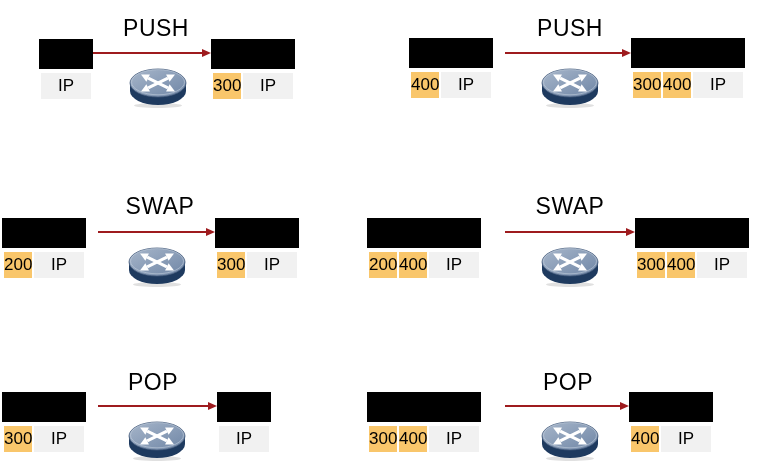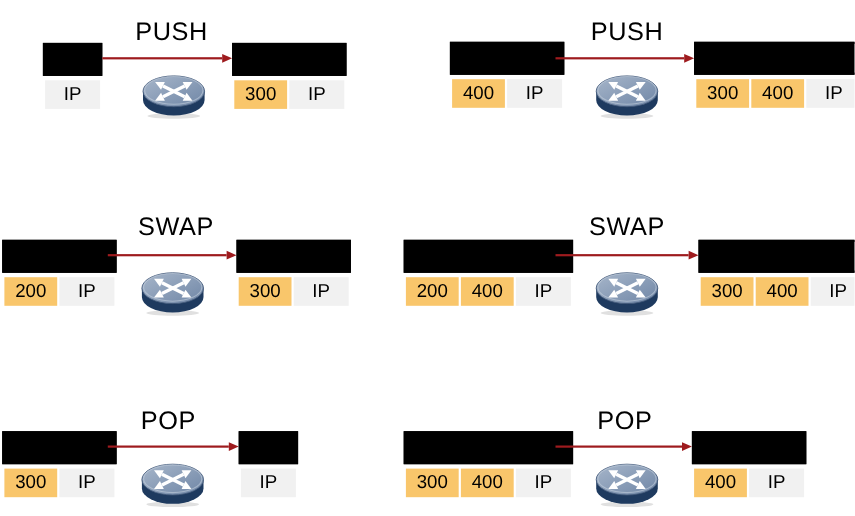--- a/index.html
+++ b/index.html
@@ -12,21 +12,21 @@
     font-size:23px;font-weight:400;letter-spacing:0.5px;color:#000;
   }
   .packet{
     position:absolute;display:flex;gap:2px;
     background:#000;border:2px solid #000;height:30px;box-sizing:border-box;
   }
   .cell{
     display:block;height:26px;line-height:26px;text-align:center;
     font-size:17px;font-weight:400;color:#000;margin-top:32px;
   }
-  .cell.label{width:48px;background:#F9C66B;}
+  .cell.label{width:28px;background:#F9C66B;}
   .cell.ip{width:50px;background:#F1F1F1;}
   .arrow{
     position:absolute;height:0;border-top:2px solid #9E1B1E;
   }
   .arrow::after{
     content:"";position:absolute;right:-9px;top:-5px;width:0;height:0;
     border-left:9px solid #9E1B1E;border-top:4px solid transparent;border-bottom:4px solid transparent;
   }
   .router{position:absolute;width:58px;height:44px;}
 </style>

